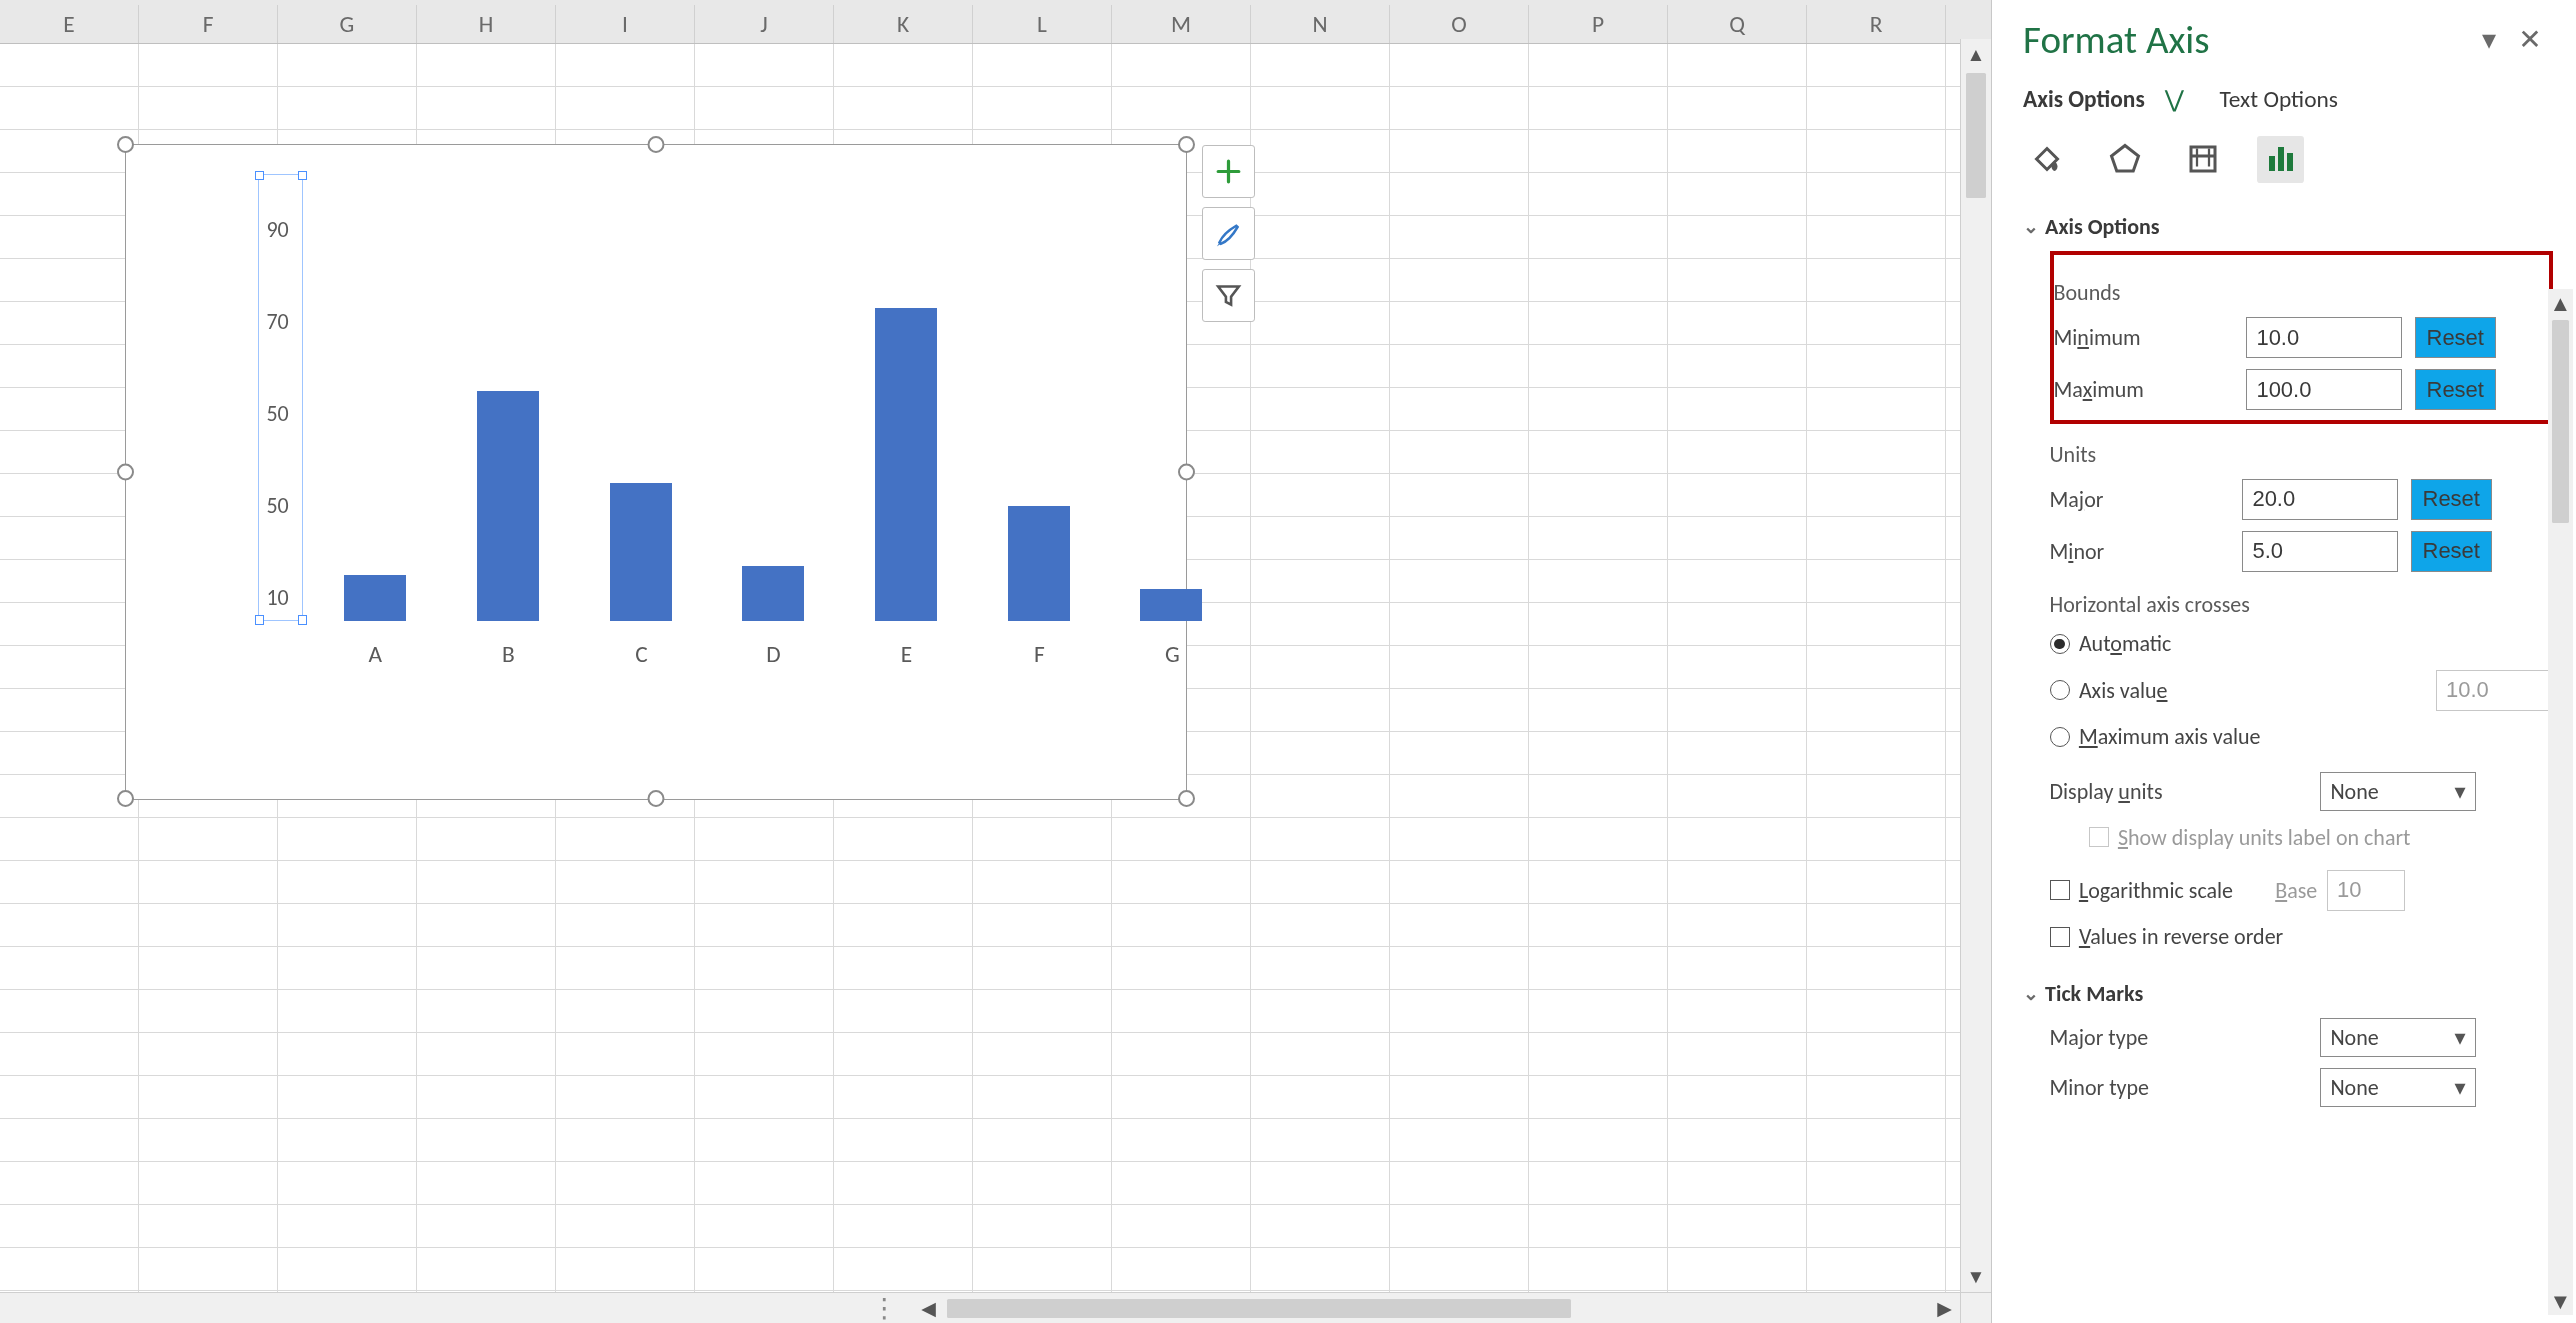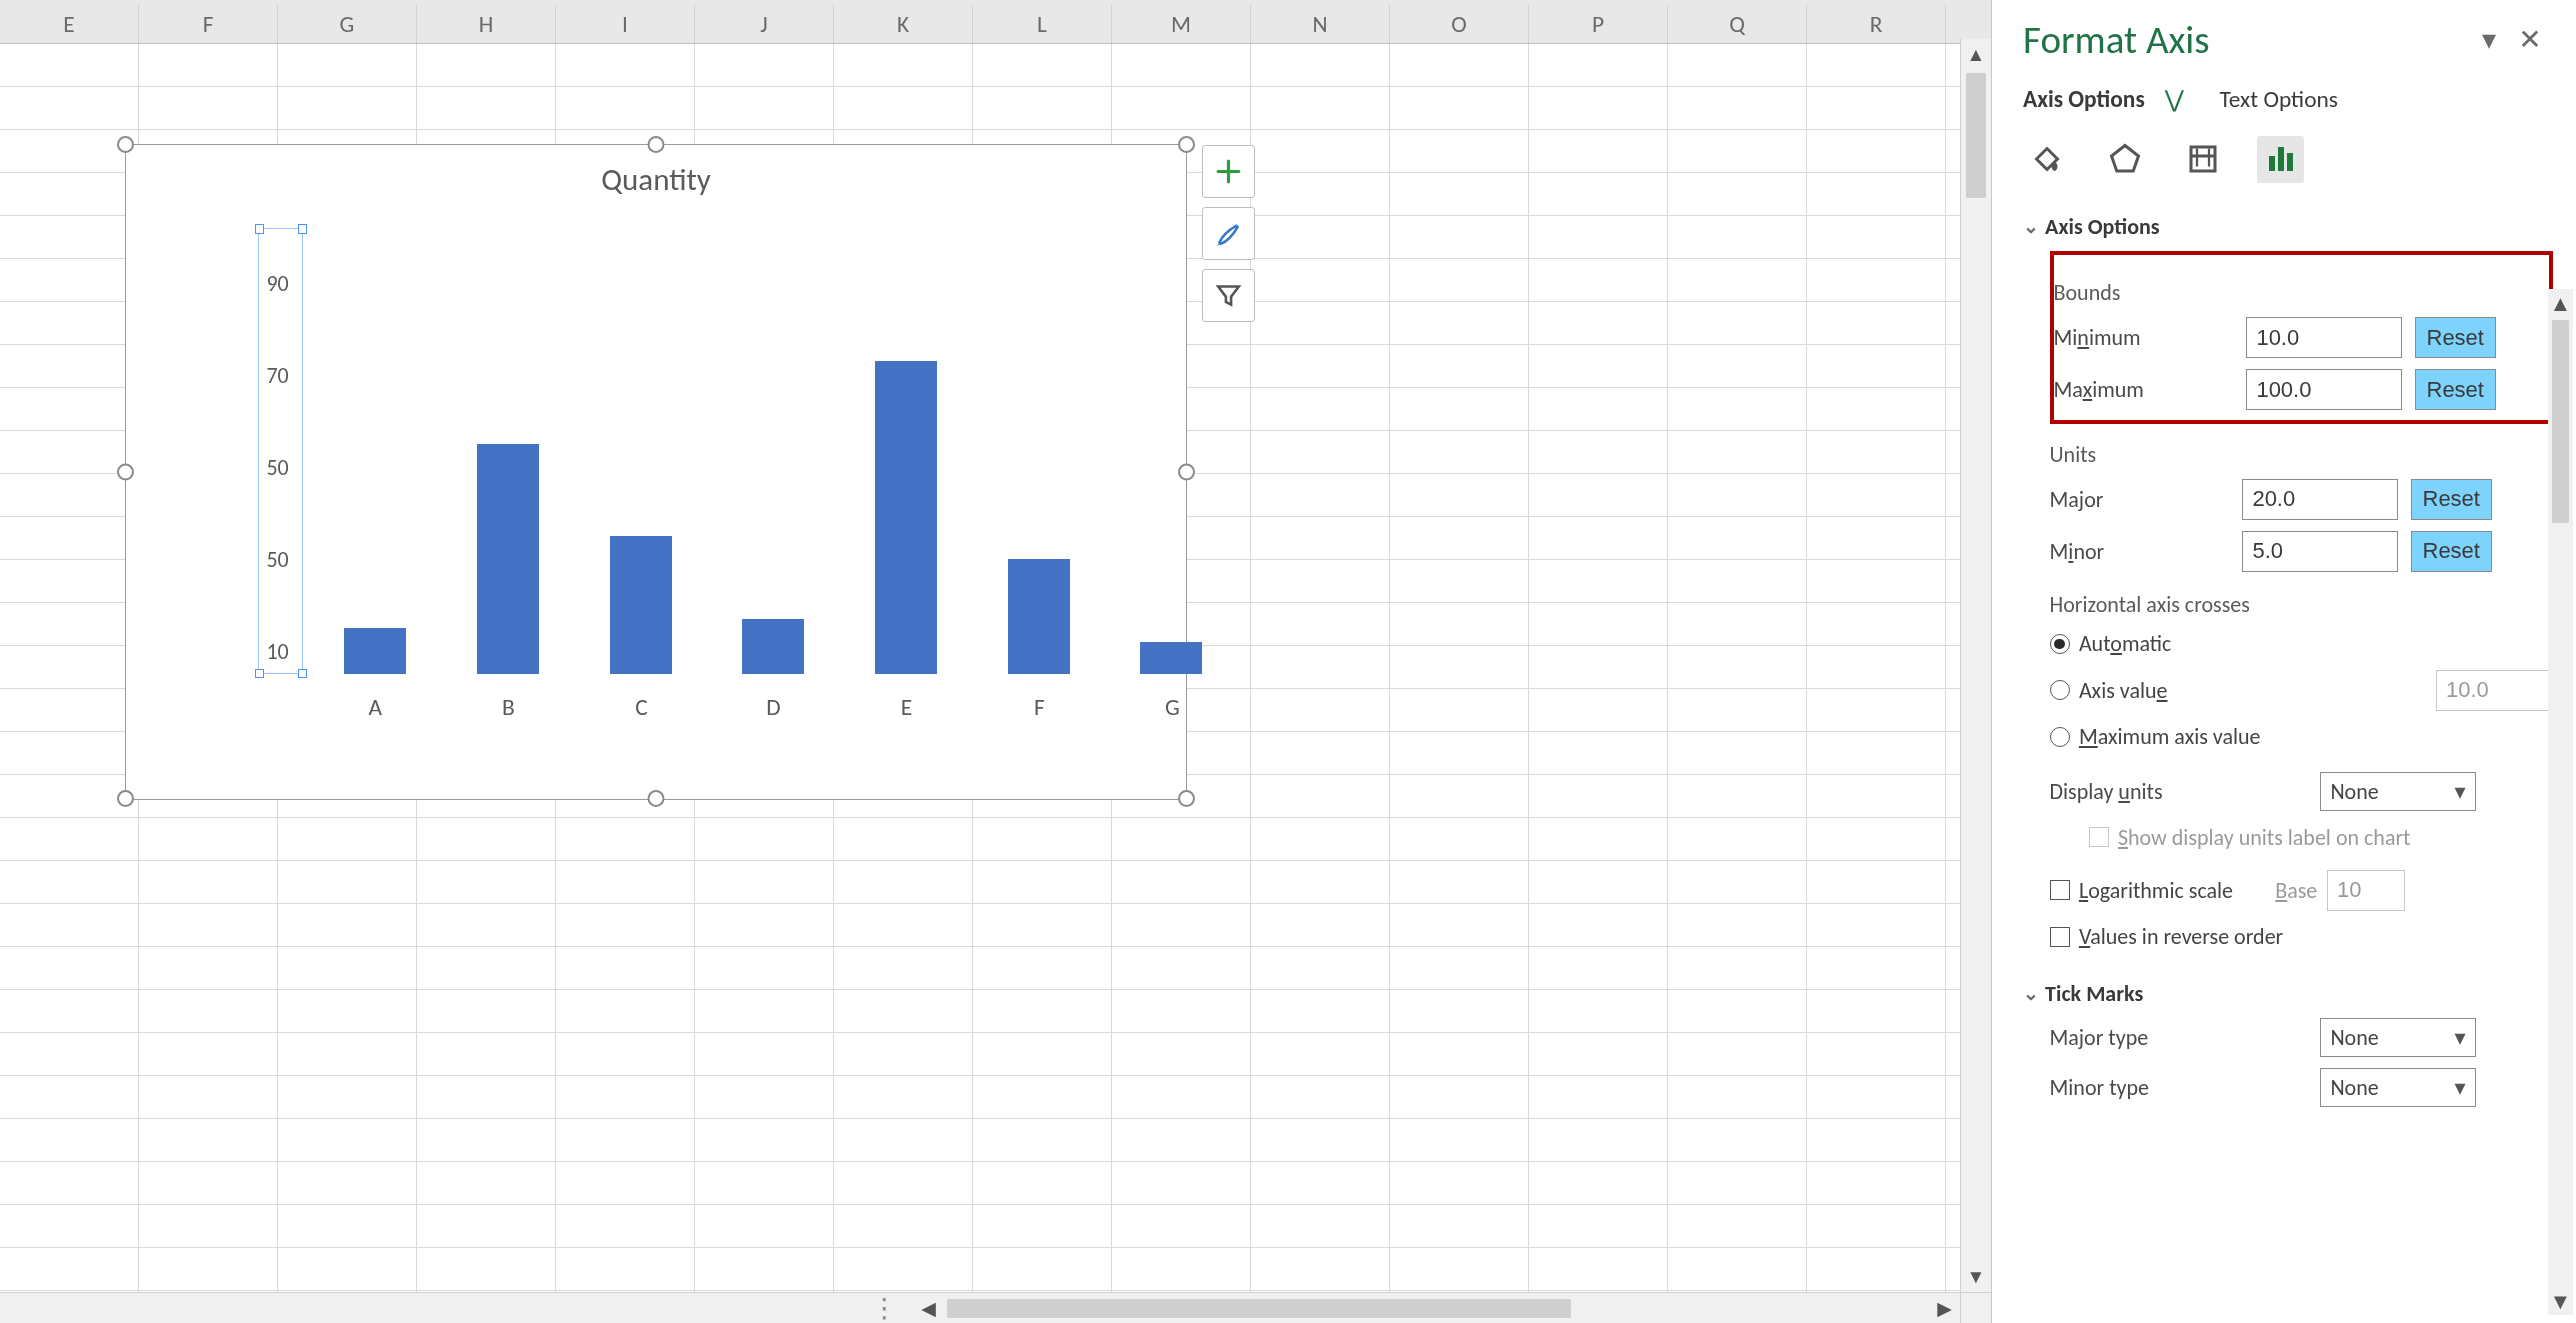--- a/index.html
+++ b/index.html
@@ -294,21 +294,21 @@
     background:#fff;
     font-size:22px;
     padding:0 9.4px;
     color:#3a3a3a;
   }
   .inp.disabled { color:#9a9a9a; border-color:#c7c7c7;}
   .btn {
     height:41px;
     padding:0 11px;
     border:0.8px solid #8a8a8a;
-    background:#7dd3fc;
+    background:#0ea5e9;
     font-size:22px;
     color:#3a3a3a;
     cursor:pointer;
   }
   .radio-row, .check-row {
     display:flex;
     align-items:center;
     gap:9.4px;
     margin-top:12.5px;
   }
@@ -374,21 +374,20 @@
         <div class="chart-obj">
           <div class="sel-handle h-tl"></div>
           <div class="sel-handle h-tm"></div>
           <div class="sel-handle h-tr"></div>
           <div class="sel-handle h-ml"></div>
           <div class="sel-handle h-mr"></div>
           <div class="sel-handle h-bl"></div>
           <div class="sel-handle h-bm"></div>
           <div class="sel-handle h-br"></div>
 
-          <div class="chart-title">Quantity</div>
 
           <div class="plot" id="plot">
             <div class="y-axis-sel">
               <div class="sq tl"></div>
                 <div class="sq tr"></div>
                 <div class="sq bl"></div>
                 <div class="sq br"></div>
             </div>
           <div class="y-tick" style="top: 437px;">10</div>
               <div class="y-tick" style="top: 345px;">50</div>

